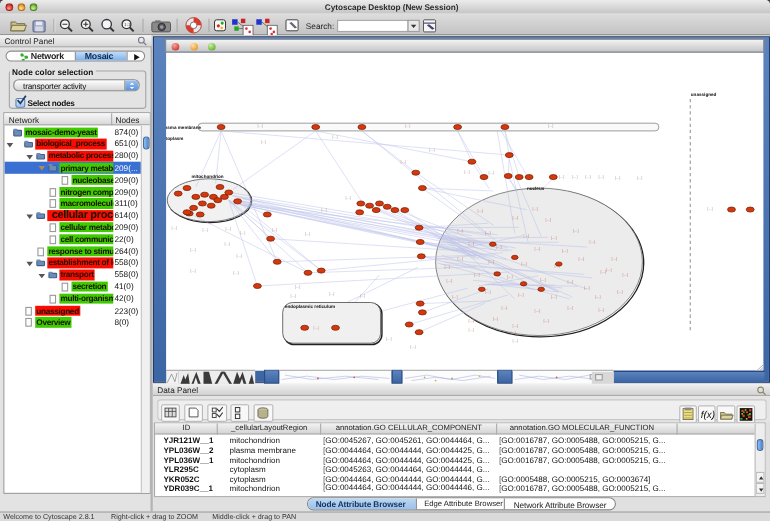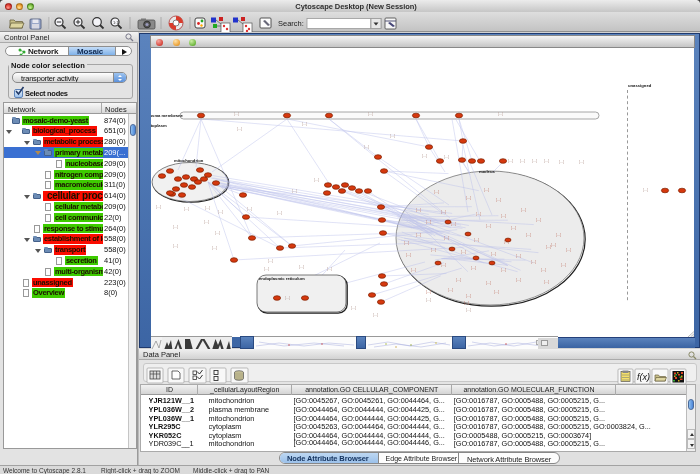--- a/index.html
+++ b/index.html
@@ -683,26 +683,25 @@
         <div style="position:absolute;left:67.6px;top:9.4px;width:82px;font-size:7.3px;color:#111;white-space:nowrap;overflow:hidden">plasma membrane</div>
         <div style="position:absolute;left:152.60000000000002px;top:9.4px;width:157px;font-size:7.3px;color:#111;white-space:nowrap;overflow:hidden">[GO:0044464, GO:0044444, GO:0044425, G...</div>
         <div style="position:absolute;left:312.7px;top:9.4px;width:232px;font-size:7.3px;color:#111;white-space:nowrap;overflow:hidden">[GO:0016787, GO:0005488, GO:0005215, G...</div>
         <div style="position:absolute;left:7.599999999999994px;top:18.0px;width:48px;font-weight:bold;font-size:7.3px;color:#111;white-space:nowrap;overflow:hidden">YPL036W__1</div>
         <div style="position:absolute;left:67.6px;top:18.0px;width:82px;font-size:7.3px;color:#111;white-space:nowrap;overflow:hidden">mitochondrion</div>
         <div style="position:absolute;left:152.60000000000002px;top:18.0px;width:157px;font-size:7.3px;color:#111;white-space:nowrap;overflow:hidden">[GO:0044464, GO:0044444, GO:0044425, G...</div>
         <div style="position:absolute;left:312.7px;top:18.0px;width:232px;font-size:7.3px;color:#111;white-space:nowrap;overflow:hidden">[GO:0016787, GO:0005488, GO:0005215, G...</div>
         <div style="position:absolute;left:7.599999999999994px;top:26.6px;width:48px;font-weight:bold;font-size:7.3px;color:#111;white-space:nowrap;overflow:hidden">YLR295C</div>
         <div style="position:absolute;left:67.6px;top:26.6px;width:82px;font-size:7.3px;color:#111;white-space:nowrap;overflow:hidden">cytoplasm</div>
         <div style="position:absolute;left:152.60000000000002px;top:26.6px;width:157px;font-size:7.3px;color:#111;white-space:nowrap;overflow:hidden">[GO:0045263, GO:0044464, GO:0044444, G...</div>
-        <div style="position:absolute;left:312.7px;top:26.6px;width:232px;font-size:7.3px;color:#111;white-space:nowrap;overflow:hidden">[GO:0016787, GO:0005488, GO:0005215, GO:0003824, G...</div>
         <div style="position:absolute;left:7.599999999999994px;top:35.2px;width:48px;font-weight:bold;font-size:7.3px;color:#111;white-space:nowrap;overflow:hidden">YKR052C</div>
         <div style="position:absolute;left:67.6px;top:35.2px;width:82px;font-size:7.3px;color:#111;white-space:nowrap;overflow:hidden">cytoplasm</div>
         <div style="position:absolute;left:152.60000000000002px;top:35.2px;width:157px;font-size:7.3px;color:#111;white-space:nowrap;overflow:hidden">[GO:0044464, GO:0044444, GO:0044444, G...</div>
         <div style="position:absolute;left:312.7px;top:35.2px;width:232px;font-size:7.3px;color:#111;white-space:nowrap;overflow:hidden">[GO:0005488, GO:0005215, GO:0003674]</div>
-        <div style="position:absolute;left:7.599999999999994px;top:43.8px;width:48px;font-weight:normal;font-size:7.3px;color:#111;white-space:nowrap;overflow:hidden">YDR039C__1</div>
+        <div style="position:absolute;left:7.599999999999994px;top:43.8px;width:48px;font-weight:bold;font-size:7.3px;color:#111;white-space:nowrap;overflow:hidden">YDR039C__1</div>
         <div style="position:absolute;left:67.6px;top:43.8px;width:82px;font-size:7.3px;color:#111;white-space:nowrap;overflow:hidden">mitochondrion</div>
         <div style="position:absolute;left:152.60000000000002px;top:42px;width:157px;font-size:7.3px;color:#111;white-space:nowrap;overflow:hidden">[GO:0044464, GO:0044444, GO:0044446, G...</div>
         <div style="position:absolute;left:312.7px;top:43.8px;width:232px;font-size:7.3px;color:#111;white-space:nowrap;overflow:hidden">[GO:0016787, GO:0005488, GO:0005215, G...</div>
   </div>
 
   <div class="abs" style="right:0;top:0;width:9px;height:66px;background:#eee;border-left:1px solid #bbb">
    <div class="abs" style="left:1px;top:14px;width:6px;height:11px;background:linear-gradient(90deg,#8fc0f0,#4a84d8);border-radius:3px;border:0.5px solid #4a6a9a"></div>
    <div class="abs" style="left:0;top:44px;width:8px;height:10px;background:#f4f4f4;border:0.5px solid #bbb">
           <div style="position:absolute;left:1.5px;top:3px;border-left:2.5px solid transparent;border-right:2.5px solid transparent;border-bottom:3.5px solid #333"></div>
         </div>

